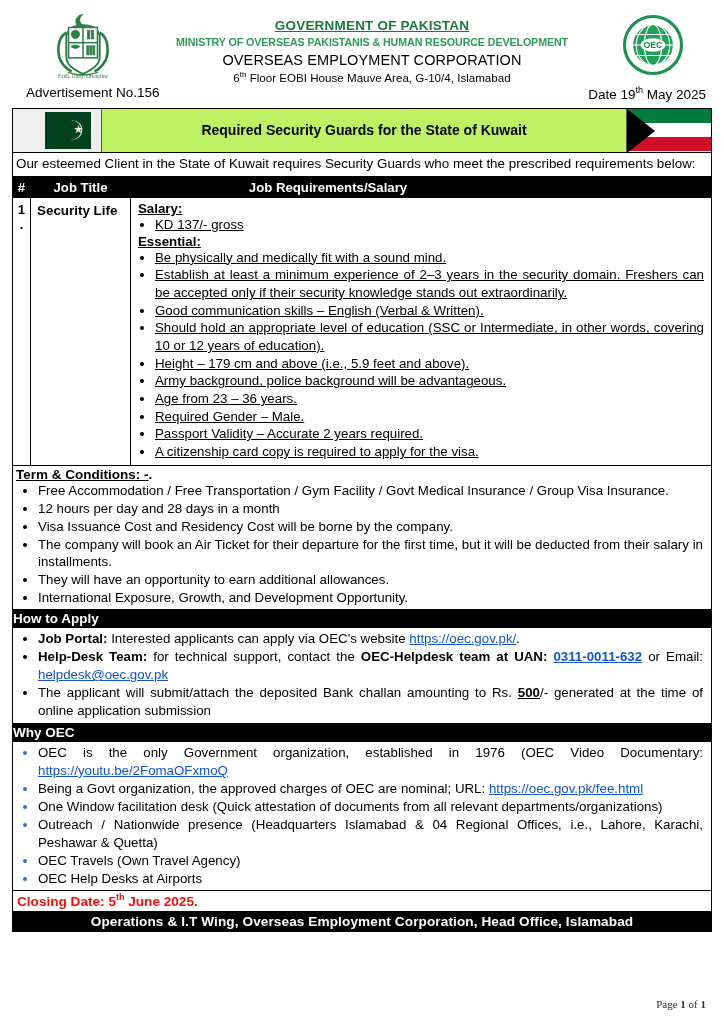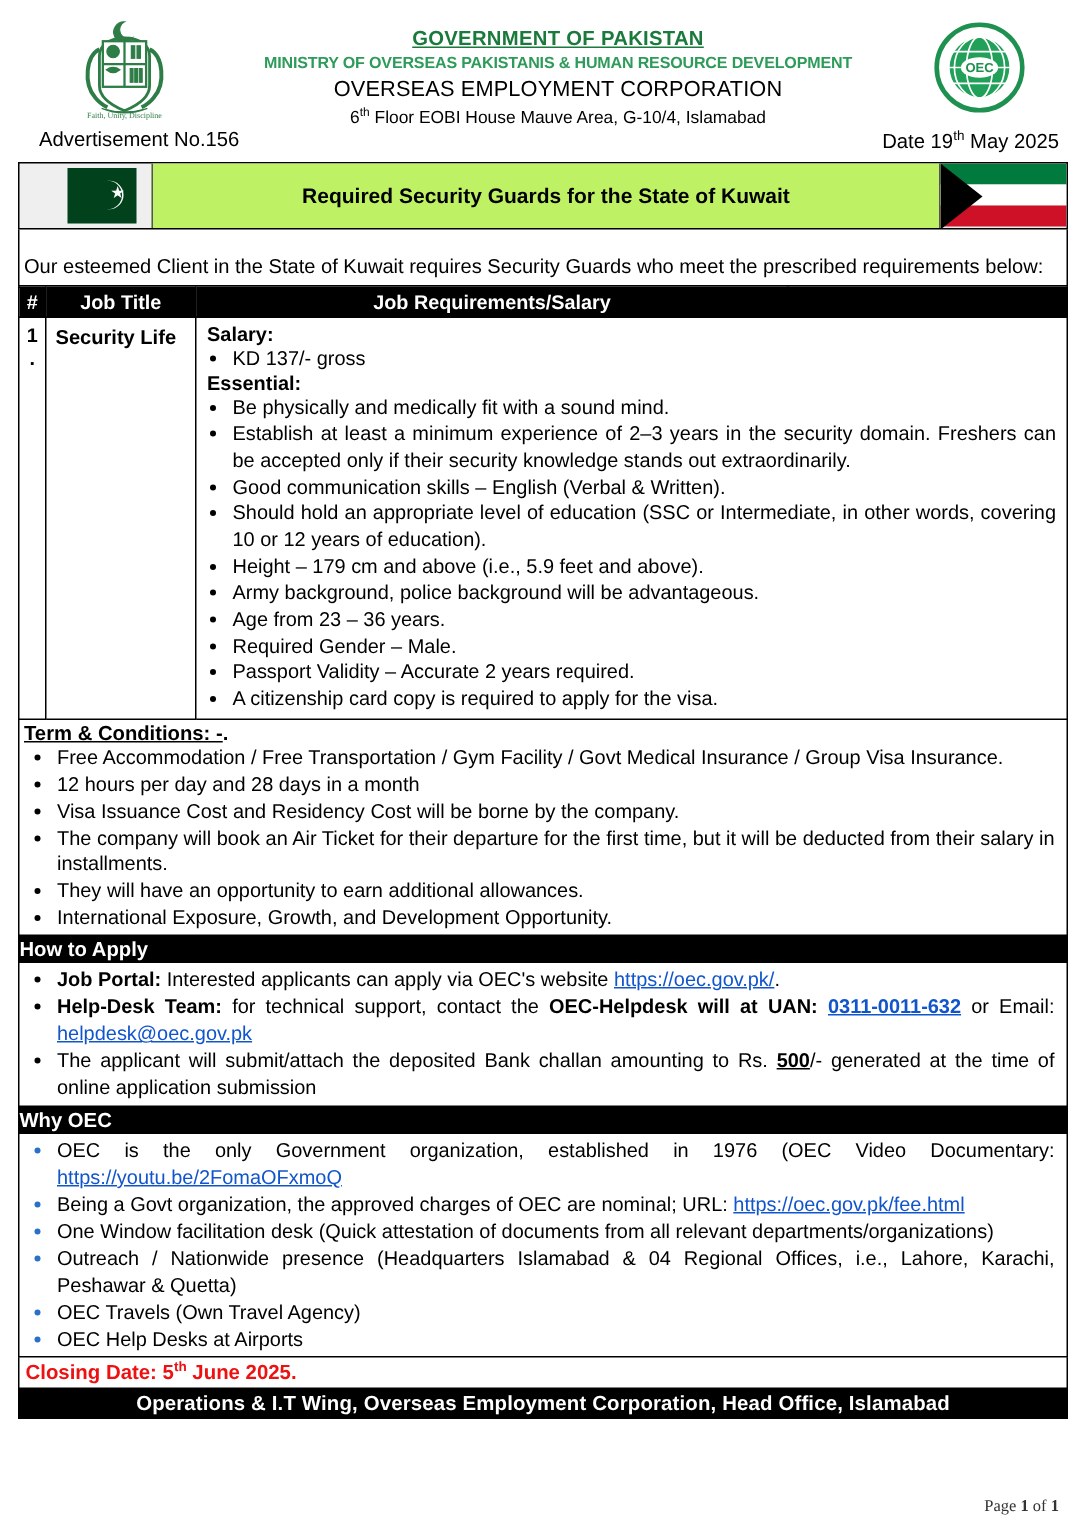--- a/index.html
+++ b/index.html
@@ -82,42 +82,42 @@
   .flag-kw .k3 { top: 66.66%; background: #CE1126; }
   .flag-kw .ktri {
     position: absolute; left: 0; top: 0; width: 0; height: 0;
     border-top: 22.5px solid transparent; border-bottom: 22.5px solid transparent;
     border-left: 28px solid #000;
   }
 
   
   .intro {
     border: 1.5px solid #000; border-top: none;
-    font-size: 13.4px; line-height: 1.38; padding: 16px 4px 3px 3px;
+    font-size: 13.4px; line-height: 1.38; padding: 2px 4px 3px 3px;
   }
 
   
   table.jobs {
     width: 100%; border-collapse: collapse; table-layout: fixed;
     border: 1.5px solid #000;
   }
   table.jobs th, table.jobs td {
     border: 1px solid #000; vertical-align: top;
   }
   table.jobs thead th {
     background: #000; color: #fff; font-size: 13.2px; font-weight: bold;
     padding: 2px 4px; text-align: center;
   }
   th.c-hash { width: 18px; text-align: center; }
   th.c-title { width: 100px; text-align: left; padding-left: 5px; }
   th.c-req { width: auto; }
   th.c-blank { width: 186px; background: #000; }
   td.c-hash { text-align: center; font-weight: bold; font-size: 13.2px; padding-top: 4px; }
   td.c-title { font-weight: bold; font-size: 13.4px; padding: 4px 4px 4px 6px; line-height: 1.3; }
-  td.c-req { padding: 3px 5px 4px 7px; font-size: 13.3px; }
+  td.c-req { padding: 3px 5px 4px 7px; font-size: 13.3px; text-decoration: underline; }
   .lbl { font-weight: bold; }
   ul.reqs { margin: 0; padding: 0 0 0 17px; list-style: disc; }
   ul.reqs li { margin: 0 0 0 0; line-height: 1.33; text-align: justify; padding-right: 2px; }
 
   
   .terms-box { border: 1.5px solid #000; border-top: none; padding: 1px 4px 2px 3px; }
   .terms-title { font-weight: bold; font-size: 13.5px; }
   .terms-title u { text-decoration: underline; }
   ul.terms { margin: 0; padding: 0 0 0 22px; list-style: disc; font-size: 13.3px; }
   ul.terms li { line-height: 1.35; text-align: justify; padding-right: 4px; }
@@ -283,21 +283,21 @@
     </ul>
   </div>
 
   <div class="sec-head">How to Apply</div>
   <div class="sec-body">
     <ul class="bl">
       <li>
         <b>Job Portal:</b><span> Interested applicants can apply via OEC's website </span><a class="link" href="#">https://oec.gov.pk/</a><span>.</span>
       </li>
       <li>
-        <b>Help-Desk Team:</b><span> for technical support, contact the </span><b>OEC-Helpdesk will at UAN:</b> <a class="link" href="#" style="font-weight:bold">0311-0011-632</a><span> or Email: </span><a class="link" href="#">helpdesk@oec.gov.pk</a>
+        <b>Help-Desk Team:</b><span> for technical support, contact the </span><b>OEC-Helpdesk team at UAN:</b> <a class="link" href="#" style="font-weight:bold">0311-0011-632</a><span> or Email: </span><a class="link" href="#">helpdesk@oec.gov.pk</a>
       </li>
       <li>
         <span>The applicant will submit/attach the deposited Bank challan amounting to Rs. </span><b style="text-decoration:underline">500</b><span>/- generated at the time of online application submission</span>
       </li>
     </ul>
   </div>
 
   <div class="sec-head">Why OEC</div>
   <div class="sec-body">
     <ul class="bl blue-bullet">

